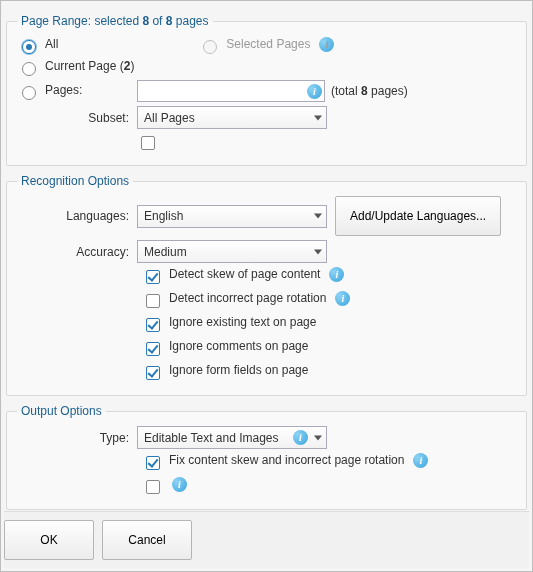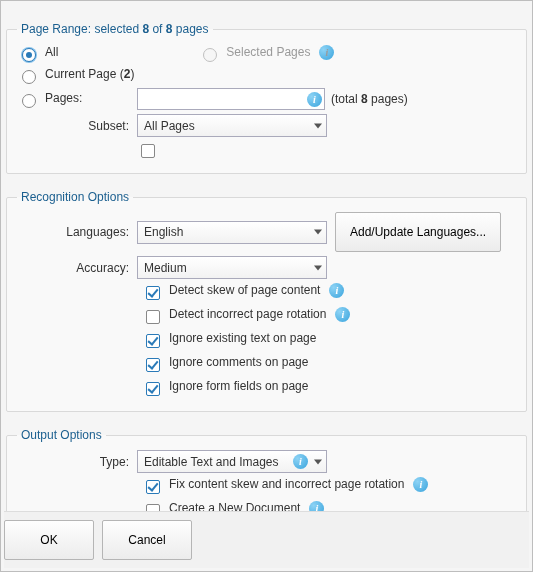--- a/index.html
+++ b/index.html
@@ -23,21 +23,21 @@
     padding: 3px;
   }
   .content {
     flex: 1;
     overflow: hidden;
     padding: 2px;
   }
   fieldset {
     border: 1px solid #d9d9d9;
     border-radius: 2px;
-    margin: 16px 0 8px 0;
+    margin: 8px 0 8px 0;
     padding: 6px 10px 10px 10px;
     background: #f9f9f9;
   }
   legend {
     color: #1b5f8f;
     padding: 0 4px;
     font-size: 12px;
   }
   legend b { font-weight: 600; }
   .row {
@@ -306,21 +306,20 @@
       <div class="row indent-check">
         <label class="check">
           <input type="checkbox" class="check-input" checked="" style="">
           <span>Fix content skew and incorrect page rotation</span>
           <span class="info-icon">i</span>
         </label>
       </div>
       <div class="row indent-check">
         <label class="check">
           <input type="checkbox" class="check-input" style="">
-          <span>Create a New Document</span>
           <span class="info-icon">i</span>
         </label>
       </div>
     </fieldset>
 
   </div>
 
   <div class="footer">
     <button class="btn">OK</button>
     <button class="btn">Cancel</button>

